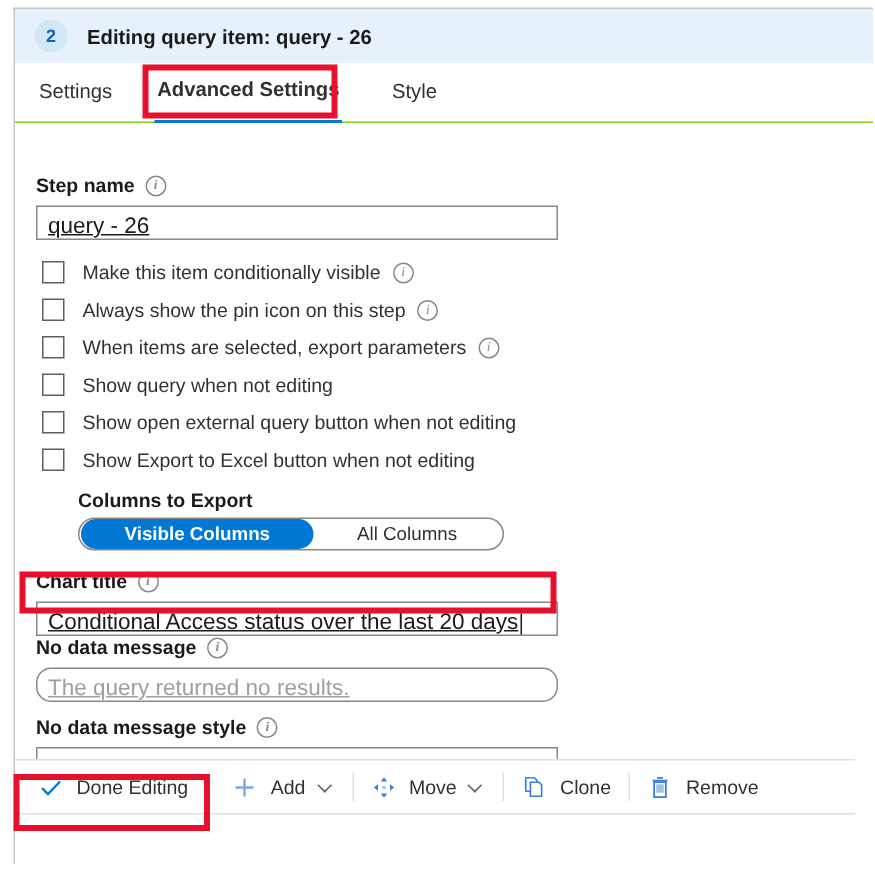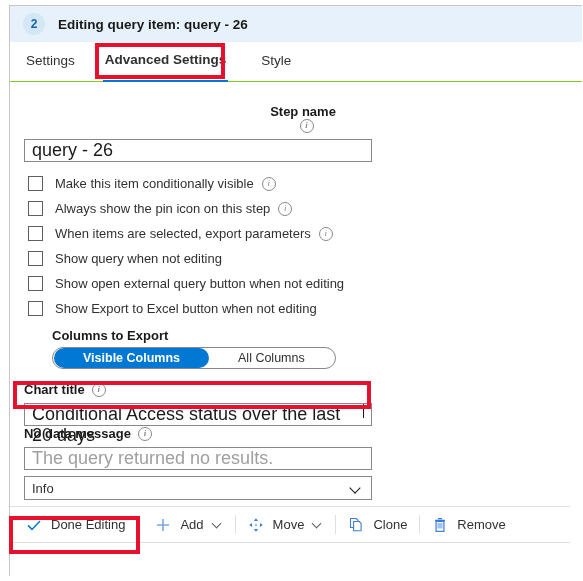--- a/index.html
+++ b/index.html
@@ -133,27 +133,28 @@
     line-height: 14px;
   }
 
   .text-input {
     width: 348px;
     height: 23px;
     border: 1px solid #8a8886;
     background: #ffffff;
     box-sizing: border-box;
     font-family: "Liberation Sans", sans-serif;
-    font-size: 18px;
+    font-size: 15px;
     color: #1b1a19;
     padding: 0 7px;
     display: flex;
-    align-items: flex-start;
-  }
-  .text-input.placeholder { color: #a19f9d; }
+    align-items: flex-end;
+    text-decoration: underline;
+  }
+  .text-input.placeholder { color: #a19f9d; border-radius: 10px; }
 
   .caret {
     display: inline-block;
     width: 1px;
     height: 14px;
     background: #1b1a19;
     margin-left: 1px;
     vertical-align: middle;
   }
 
@@ -317,21 +318,21 @@
     </div>
 
     <div class="tabs">
       <div class="tab">Settings</div>
       <div class="tab active hl-target">Advanced Settings</div>
       <div class="tab">Style</div>
     </div>
 
     <div class="content">
 
-      <div class="field-label" style="margin-top:22px;flex-direction:column;">
+      <div class="field-label" style="margin-top:34px;">
         <span>Step name</span>
         <span class="info-icon"></span>
       </div>
       <div class="text-input" style="margin-top:6px;">
         <span>query - 26</span>
       </div>
 
       <div style="margin-top:9px;">
 
         <div class="cb-row">
@@ -387,20 +388,24 @@
       </div>
 
       <div class="field-label" style="">
         <span>No data message</span>
         <span class="info-icon"></span>
       </div>
       <div class="text-input placeholder" style="margin-top:6px;">
         <span>The query returned no results.</span>
       </div>
 
+      <div class="field-label" style="margin-top:9px;">
+        <span>No data message style</span>
+        <span class="info-icon"></span>
+      </div>
       <div class="select-input" style="margin-top:6px;">
         <span>Info</span>
         <span class="chev"></span>
       </div>
 
     </div>
 
     <div class="toolbar">
 
       <div class="tb-btn" style="margin-left:7px;">

